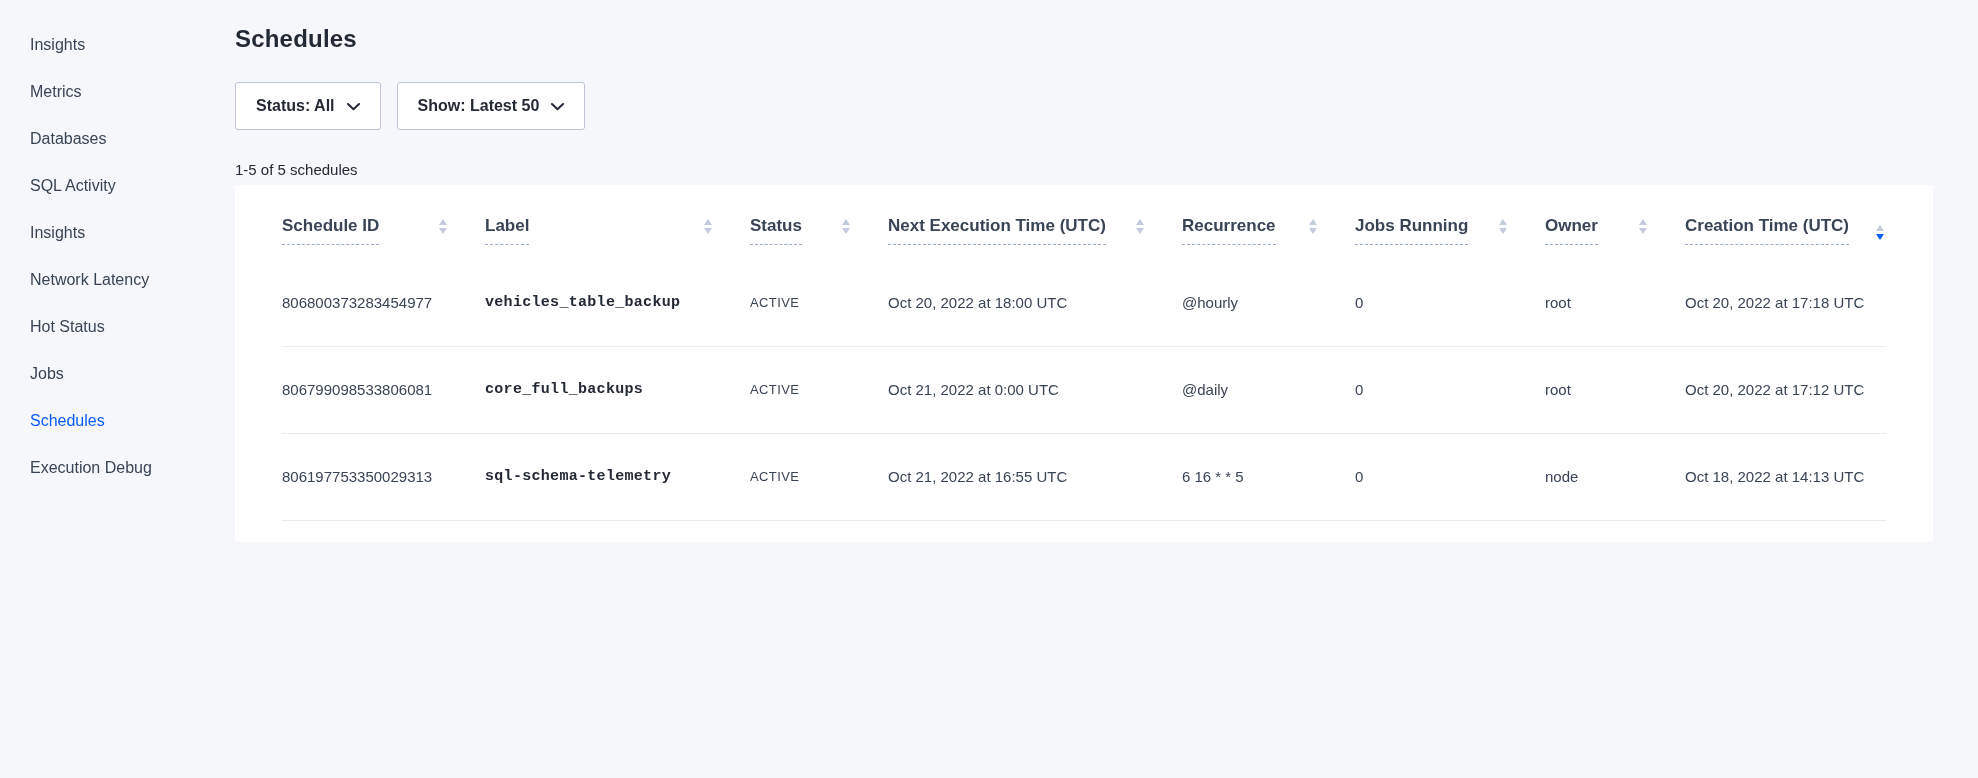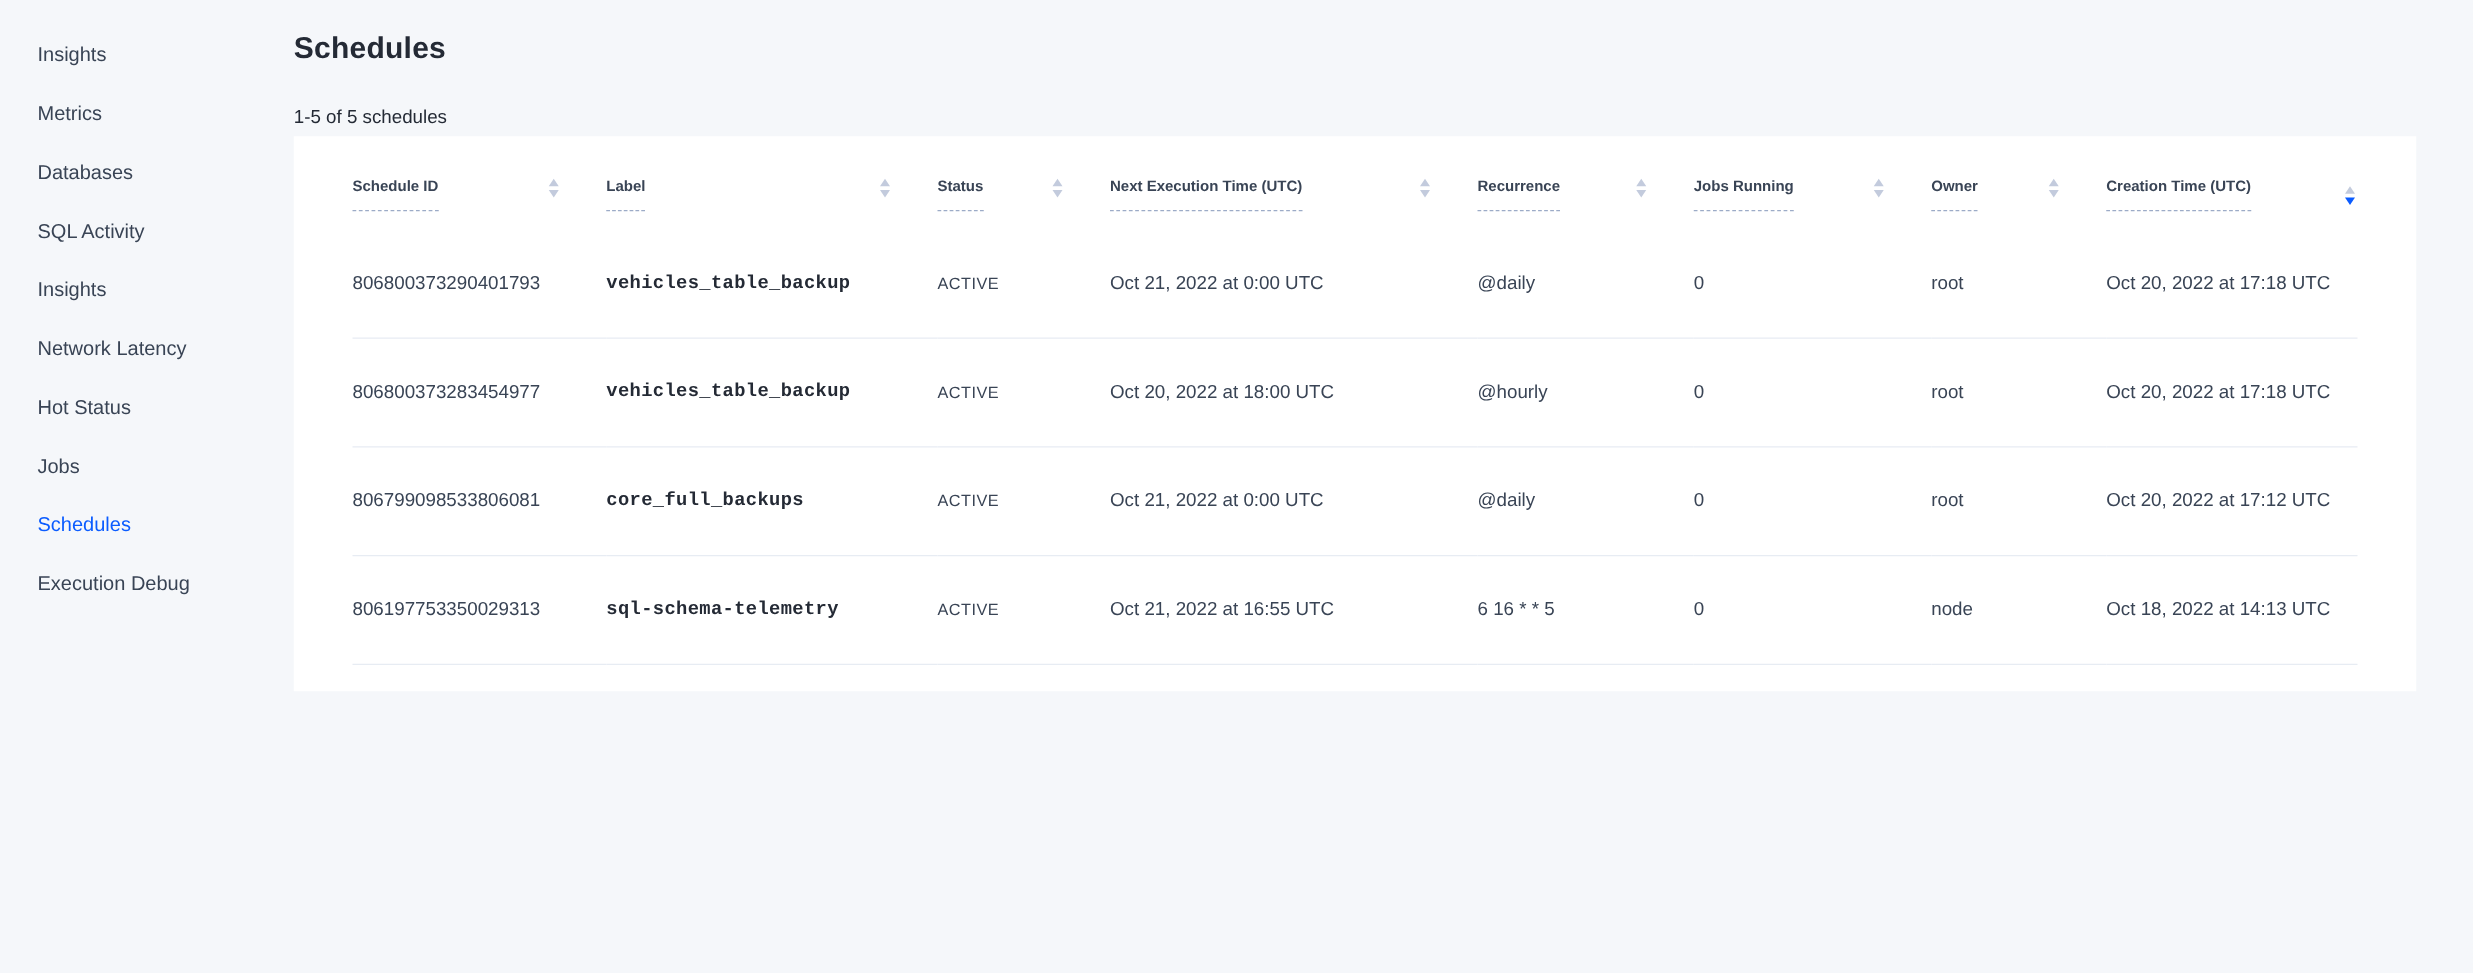--- a/index.html
+++ b/index.html
@@ -72,21 +72,21 @@
     background: #ffffff;
     padding: 0 47px 21px 47px;
   }
   table { width: 100%; border-collapse: collapse; table-layout: fixed; }
   col.c1 { width: 203px; } col.c2 { width: 265px; } col.c3 { width: 138px; }
   col.c4 { width: 294px; } col.c5 { width: 173px; } col.c6 { width: 190px; }
   col.c7 { width: 140px; }
   th {
     text-align: left;
     padding: 32px 0 14px 0;
-    font-size: 12px;
+    font-size: 17px;
     font-weight: 700;
     color: #394455;
     vertical-align: top;
   }
   .th-inner {
     display: flex;
     align-items: flex-start;
     justify-content: space-between;
     padding-right: 38px;
     cursor: pointer;
@@ -143,20 +143,38 @@
   <a class="sidebar-item">Network Latency</a>
   <a class="sidebar-item">Hot Status</a>
   <a class="sidebar-item">Jobs</a>
   <a class="sidebar-item active">Schedules</a>
   <a class="sidebar-item">Execution Debug</a>
 </nav>
 
 <main class="main">
   <h1 class="page-title">Schedules</h1>
 
+  <div class="filters">
+    <button class="dropdown-btn">
+      <span>Status: All</span>
+      <span class="chevron">
+        <svg width="13" height="8" viewBox="0 0 13 8">
+            <path d="M1 1l5.5 5.3L12 1" stroke="#242a35" stroke-width="2" fill="none" stroke-linecap="round" stroke-linejoin="round"></path>
+          </svg>
+      </span>
+    </button>
+    <button class="dropdown-btn">
+      <span>Show: Latest 50</span>
+      <span class="chevron">
+        <svg width="13" height="8" viewBox="0 0 13 8">
+            <path d="M1 1l5.5 5.3L12 1" stroke="#242a35" stroke-width="2" fill="none" stroke-linecap="round" stroke-linejoin="round"></path>
+          </svg>
+      </span>
+    </button>
+  </div>
 
   <div class="results-count">1-5 of 5 schedules</div>
 
   <div class="table-card">
     <table>
       <colgroup>
         <col class="c1">
           <col class="c2">
           <col class="c3">
           <col class="c4">
@@ -236,30 +254,20 @@
               <span class="sort-icon">
                   <span class="arrow-up"></span>
                   <span class="arrow-down active"></span>
                 </span>
             </div>
           </th>
         </tr>
       </thead>
       <tbody>
         <tr>
-          <td>806800373290401793</td>
-          <td class="mono">vehicles_table_backup</td>
-          <td class="status">ACTIVE</td>
-          <td>Oct 21, 2022 at 0:00 UTC</td>
-          <td>@daily</td>
-          <td>0</td>
-          <td>root</td>
-          <td>Oct 20, 2022 at 17:18 UTC</td>
-        </tr>
-        <tr>
           <td>806800373283454977</td>
           <td class="mono">vehicles_table_backup</td>
           <td class="status">ACTIVE</td>
           <td>Oct 20, 2022 at 18:00 UTC</td>
           <td>@hourly</td>
           <td>0</td>
           <td>root</td>
           <td>Oct 20, 2022 at 17:18 UTC</td>
         </tr>
         <tr>

